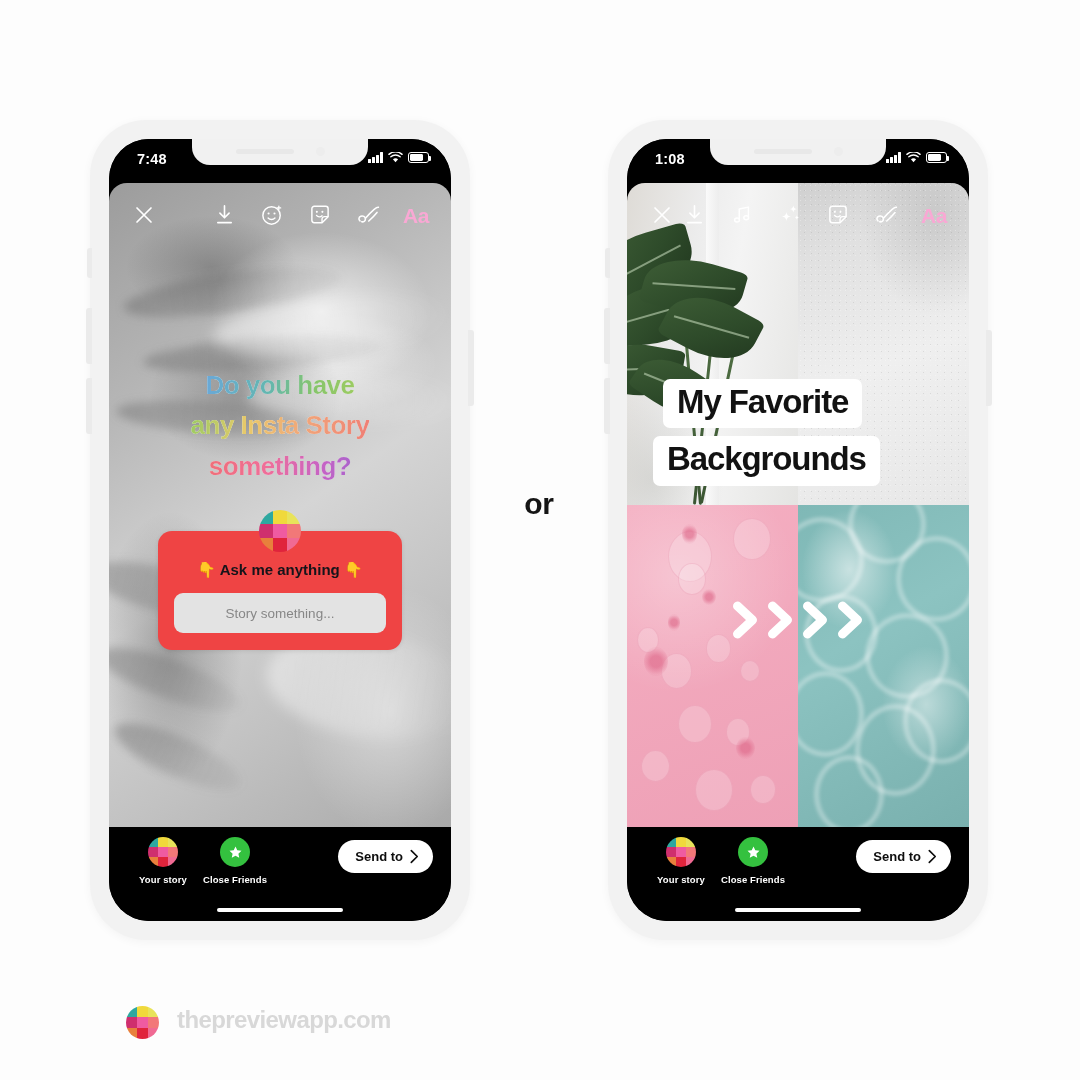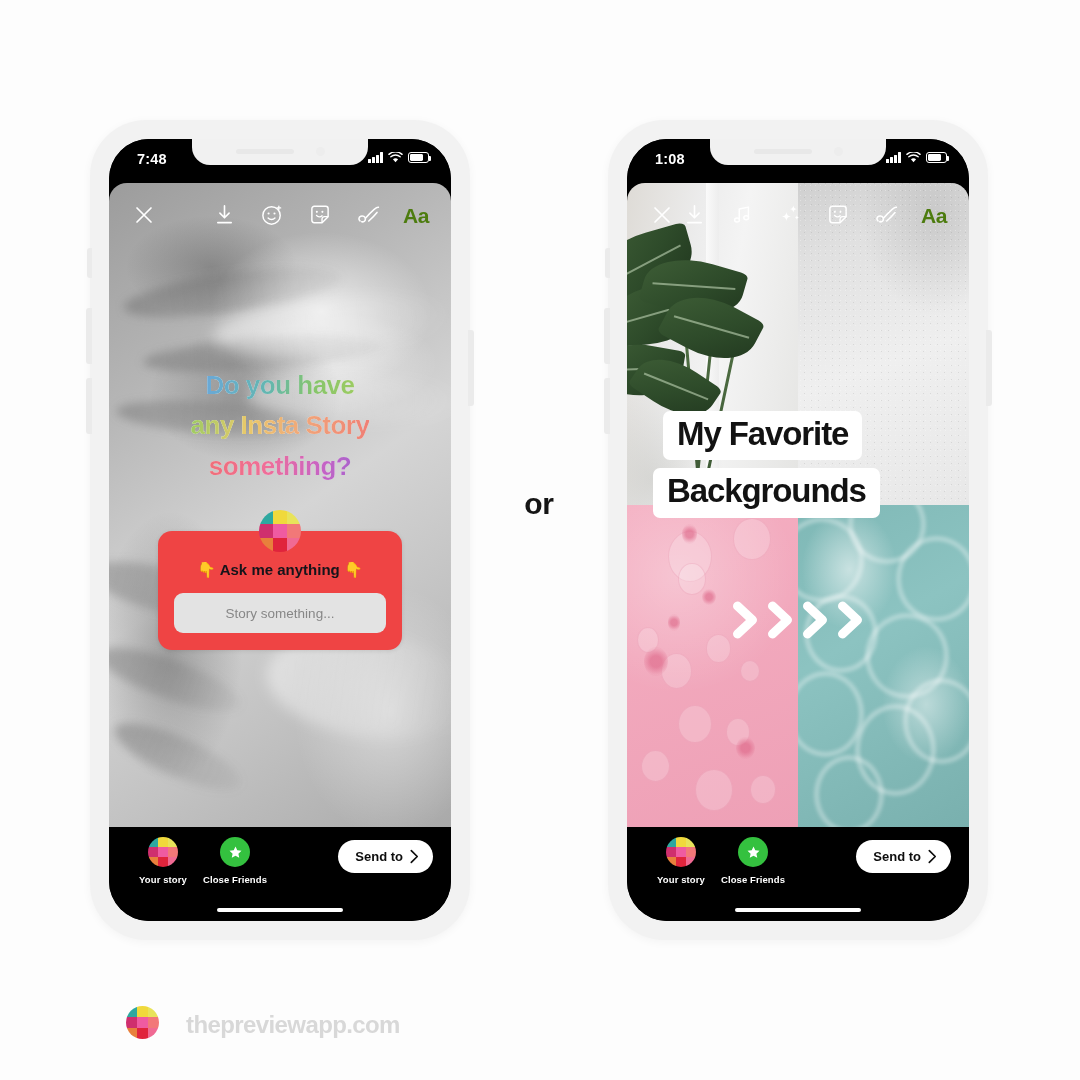--- a/index.html
+++ b/index.html
@@ -150,21 +150,21 @@
   
   .toolbar {
     position: absolute; left:0; right:0; top:0; height: 64px;
     display: flex; align-items: center; z-index: 5;
     padding: 0 20px;
   }
   .tool-close { margin-right: auto; }
   .tools { display:flex; align-items:center; gap: 18px; }
   .tool { width: 30px; height: 30px; display:flex; align-items:center; justify-content:center; cursor:pointer; }
   .tool svg { display:block; }
-  .aa { color:#4d7c0f; font-size: 21px; font-weight: bold; letter-spacing:-.3px; line-height:1; }
+  .aa { color:#f9a8d4; font-size: 21px; font-weight: bold; letter-spacing:-.3px; line-height:1; }
 
   
   .rainbow-wrap {
     position:absolute; left:50%; transform:translateX(-50%);
     top: 183px; z-index: 4;
     display:flex; flex-direction:column; align-items:center;
   }
   .rline {
     background:#fbfbf9; border-radius: 9px;
     padding: 2px 13px 4px;
@@ -205,21 +205,21 @@
   .gridmark i { display:block; }
 
   
   .bwrap { position:absolute; left: 0; right:0; top: 196px; z-index: 4; }
   .bline {
     background:#fff; border-radius: 7px;
     display:inline-block; padding: 3px 14px 6px;
     font-size: 33px; font-weight: 800; letter-spacing:-1.1px; color:#121212;
     line-height: 1.22; white-space: nowrap;
   }
-  .bl1 { margin-left: 36px; margin-top: 32px; }
+  .bl1 { margin-left: 36px; }
   .bl2 { margin-left: 26px; margin-top: 8px; }
   .bl3 { margin-left: 42px; margin-top: 8px; }
 
   .chevrons {
     position:absolute; left: 50%; transform: translateX(-50%);
     top: 415px; z-index: 4; display:flex; gap: 1px; align-items:center;
   }
   .chev { width: 34px; height: 44px; }
 
   
@@ -241,21 +241,21 @@
   }
   .home-ind { position:absolute; left:50%; transform:translateX(-50%); bottom: 9px; width: 126px; height: 4.5px; background:#fff; border-radius:3px; }
 
   
   .ortext {
     position:absolute; left: 539px; top: 504px; transform: translate(-50%,-50%);
     font-size: 30px; font-weight: 800; color:#151515; letter-spacing:-.3px;
   }
 
   
-  .footer { position:absolute; left: 126px; top: 1006px; display:flex; align-items:flex-end; gap: 27px; }
+  .footer { position:absolute; left: 126px; top: 1006px; display:flex; align-items:flex-start; gap: 18px; }
   .footer .mark { width: 33px; height: 33px; border-radius:50%; overflow:hidden; }
   .footer .ftxt { font-size: 24px; font-weight: 800; color:#d8d8d8; letter-spacing:-.6px; }
 </style>
 </head>
 <body>
 
 <div id="stage">
 
   <div class="phone left">
     <div class="side-btn sb-mute"></div>

